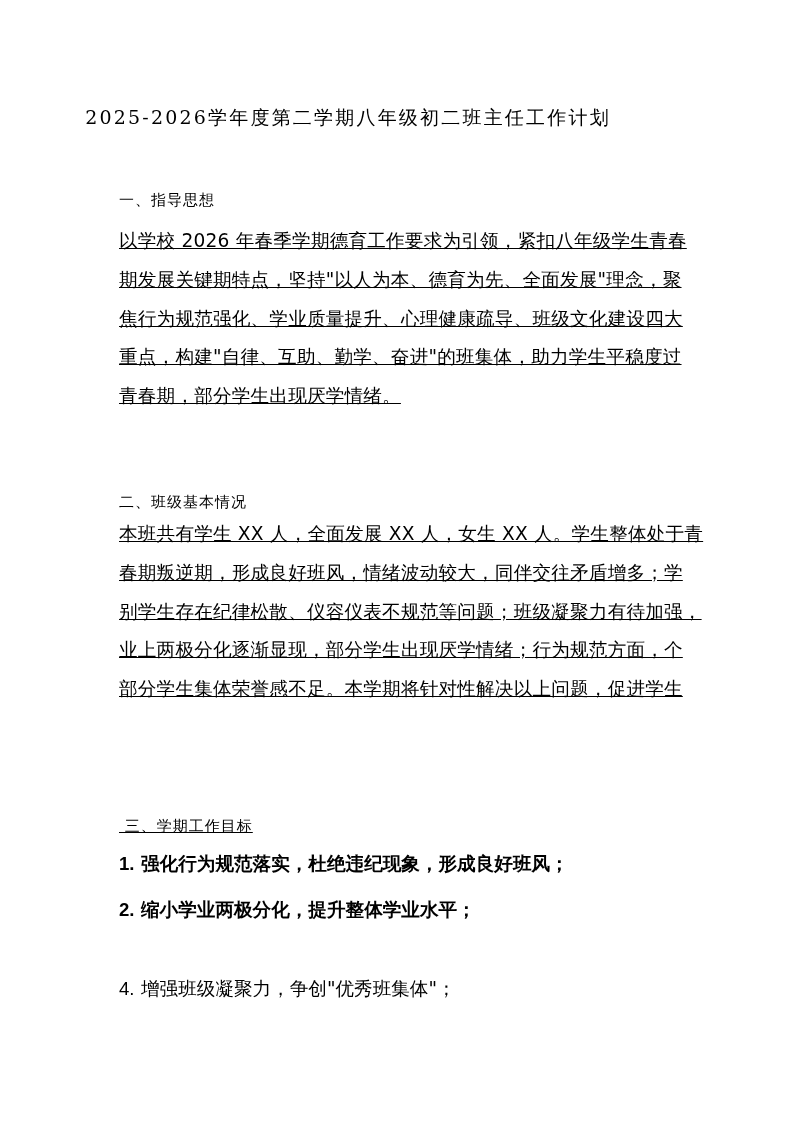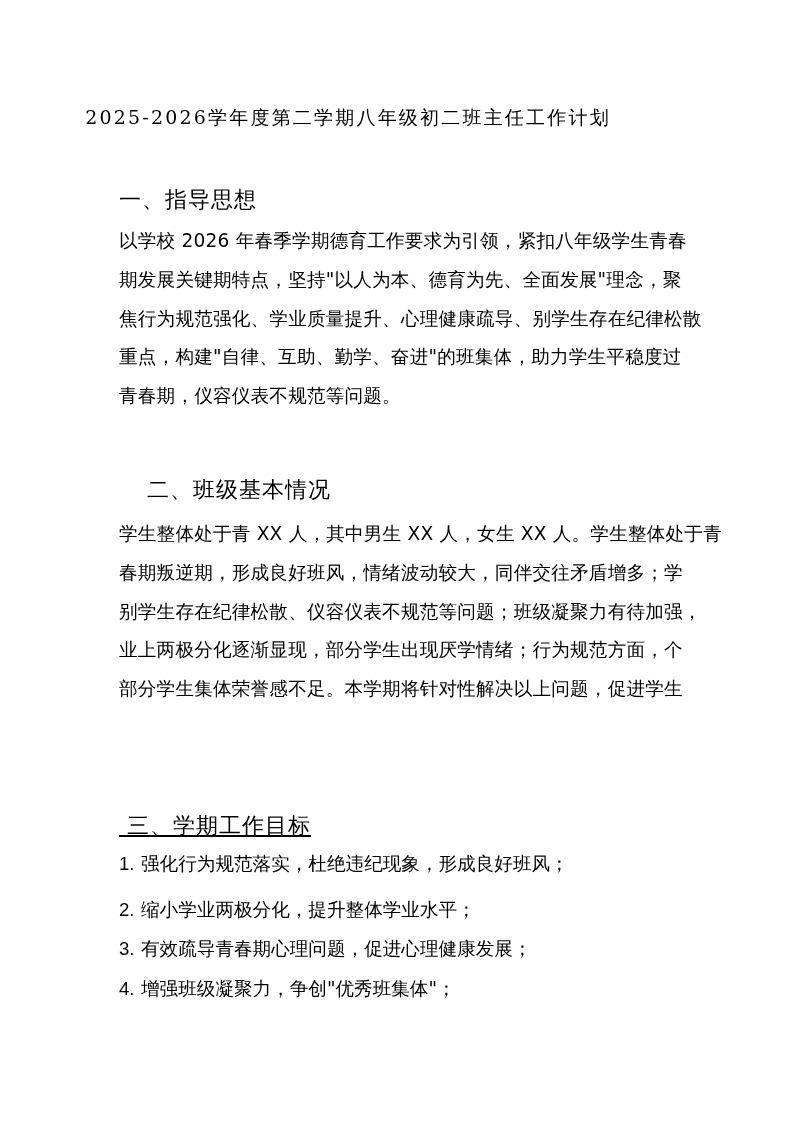--- a/index.html
+++ b/index.html
@@ -33,31 +33,32 @@
       letter-spacing: 2.2px;
       line-height: 30px;
       white-space: nowrap;
     }
     .block {
       position: absolute;
       left: 119px;
       width: 560px;
     }
     .heading {
-      font-size: 22px;
+      font-size: 15px;
       line-height: 24px;
       letter-spacing: 1px;
       white-space: nowrap;
     }
     .para {
       font-size: 18.6px;
       line-height: 38.8px;
       letter-spacing: 0.2px;
       text-align: justify;
       text-align-last: left;
+      text-decoration: underline;
     }
     .para .line {
       display: block;
       white-space: nowrap;
       text-align-last: justify;
       text-align: justify;
     }
     .para .line.last {
       text-align-last: left;
     }
@@ -78,42 +79,39 @@
 <body>
 
 <div class="page">
 
   <div class="title">2025-2026学年度第二学期八年级初二班主任工作计划</div>
 
   <div class="block heading" style="top:188px;">一、指导思想</div>
   <div class="block para" style="top:222px;">
     <span class="line">以学校 2026 年春季学期德育工作要求为引领，紧扣八年级学生青春</span>
     <span class="line">期发展关键期特点，坚持"以人为本、德育为先、全面发展"理念，聚</span>
-    <span class="line">焦行为规范强化、学业质量提升、心理健康疏导、别学生存在纪律松散</span>
+    <span class="line">焦行为规范强化、学业质量提升、心理健康疏导、班级文化建设四大</span>
     <span class="line">重点，构建"自律、互助、勤学、奋进"的班集体，助力学生平稳度过</span>
-    <span class="line last">青春期，仪容仪表不规范等问题。</span>
+    <span class="line last">青春期，部分学生出现厌学情绪。</span>
   </div>
 
-  <div class="block heading" style="top:478px;margin-left:28px;">二、班级基本情况</div>
+  <div class="block heading" style="top:490px;">二、班级基本情况</div>
   <div class="block para" style="top:515px;">
-    <span class="line">学生整体处于青 XX 人，其中男生 XX 人，女生 XX 人。学生整体处于青</span>
+    <span class="line">本班共有学生 XX 人，全面发展 XX 人，女生 XX 人。学生整体处于青</span>
     <span class="line">春期叛逆期，形成良好班风，情绪波动较大，同伴交往矛盾增多；学</span>
     <span class="line">别学生存在纪律松散、仪容仪表不规范等问题；班级凝聚力有待加强，</span>
     <span class="line">业上两极分化逐渐显现，部分学生出现厌学情绪；行为规范方面，个</span>
     <span class="line">部分学生集体荣誉感不足。本学期将针对性解决以上问题，促进学生</span>
   </div>
 
   <div class="block heading" style="top:814px; white-space:pre;text-decoration:underline;"> 三、学期工作目标</div>
 
-  <div class="list-item" style="top:852px;">
+  <div class="list-item" style="top:852px;font-weight:bold;">
     <span class="num">1.</span><span>强化行为规范落实，杜绝违纪现象，形成良好班风；</span>
   </div>
-  <div class="list-item" style="top:898px;">
+  <div class="list-item" style="top:898px;font-weight:bold;">
     <span class="num">2.</span><span>缩小学业两极分化，提升整体学业水平；</span>
-  </div>
-  <div class="list-item" style="top:937px;">
-    <span class="num">3.</span><span>有效疏导青春期心理问题，促进心理健康发展；</span>
   </div>
   <div class="list-item" style="top:977px;">
     <span class="num">4.</span><span>增强班级凝聚力，争创"优秀班集体"；</span>
   </div>
 
 </div>
 
 </body></html>

